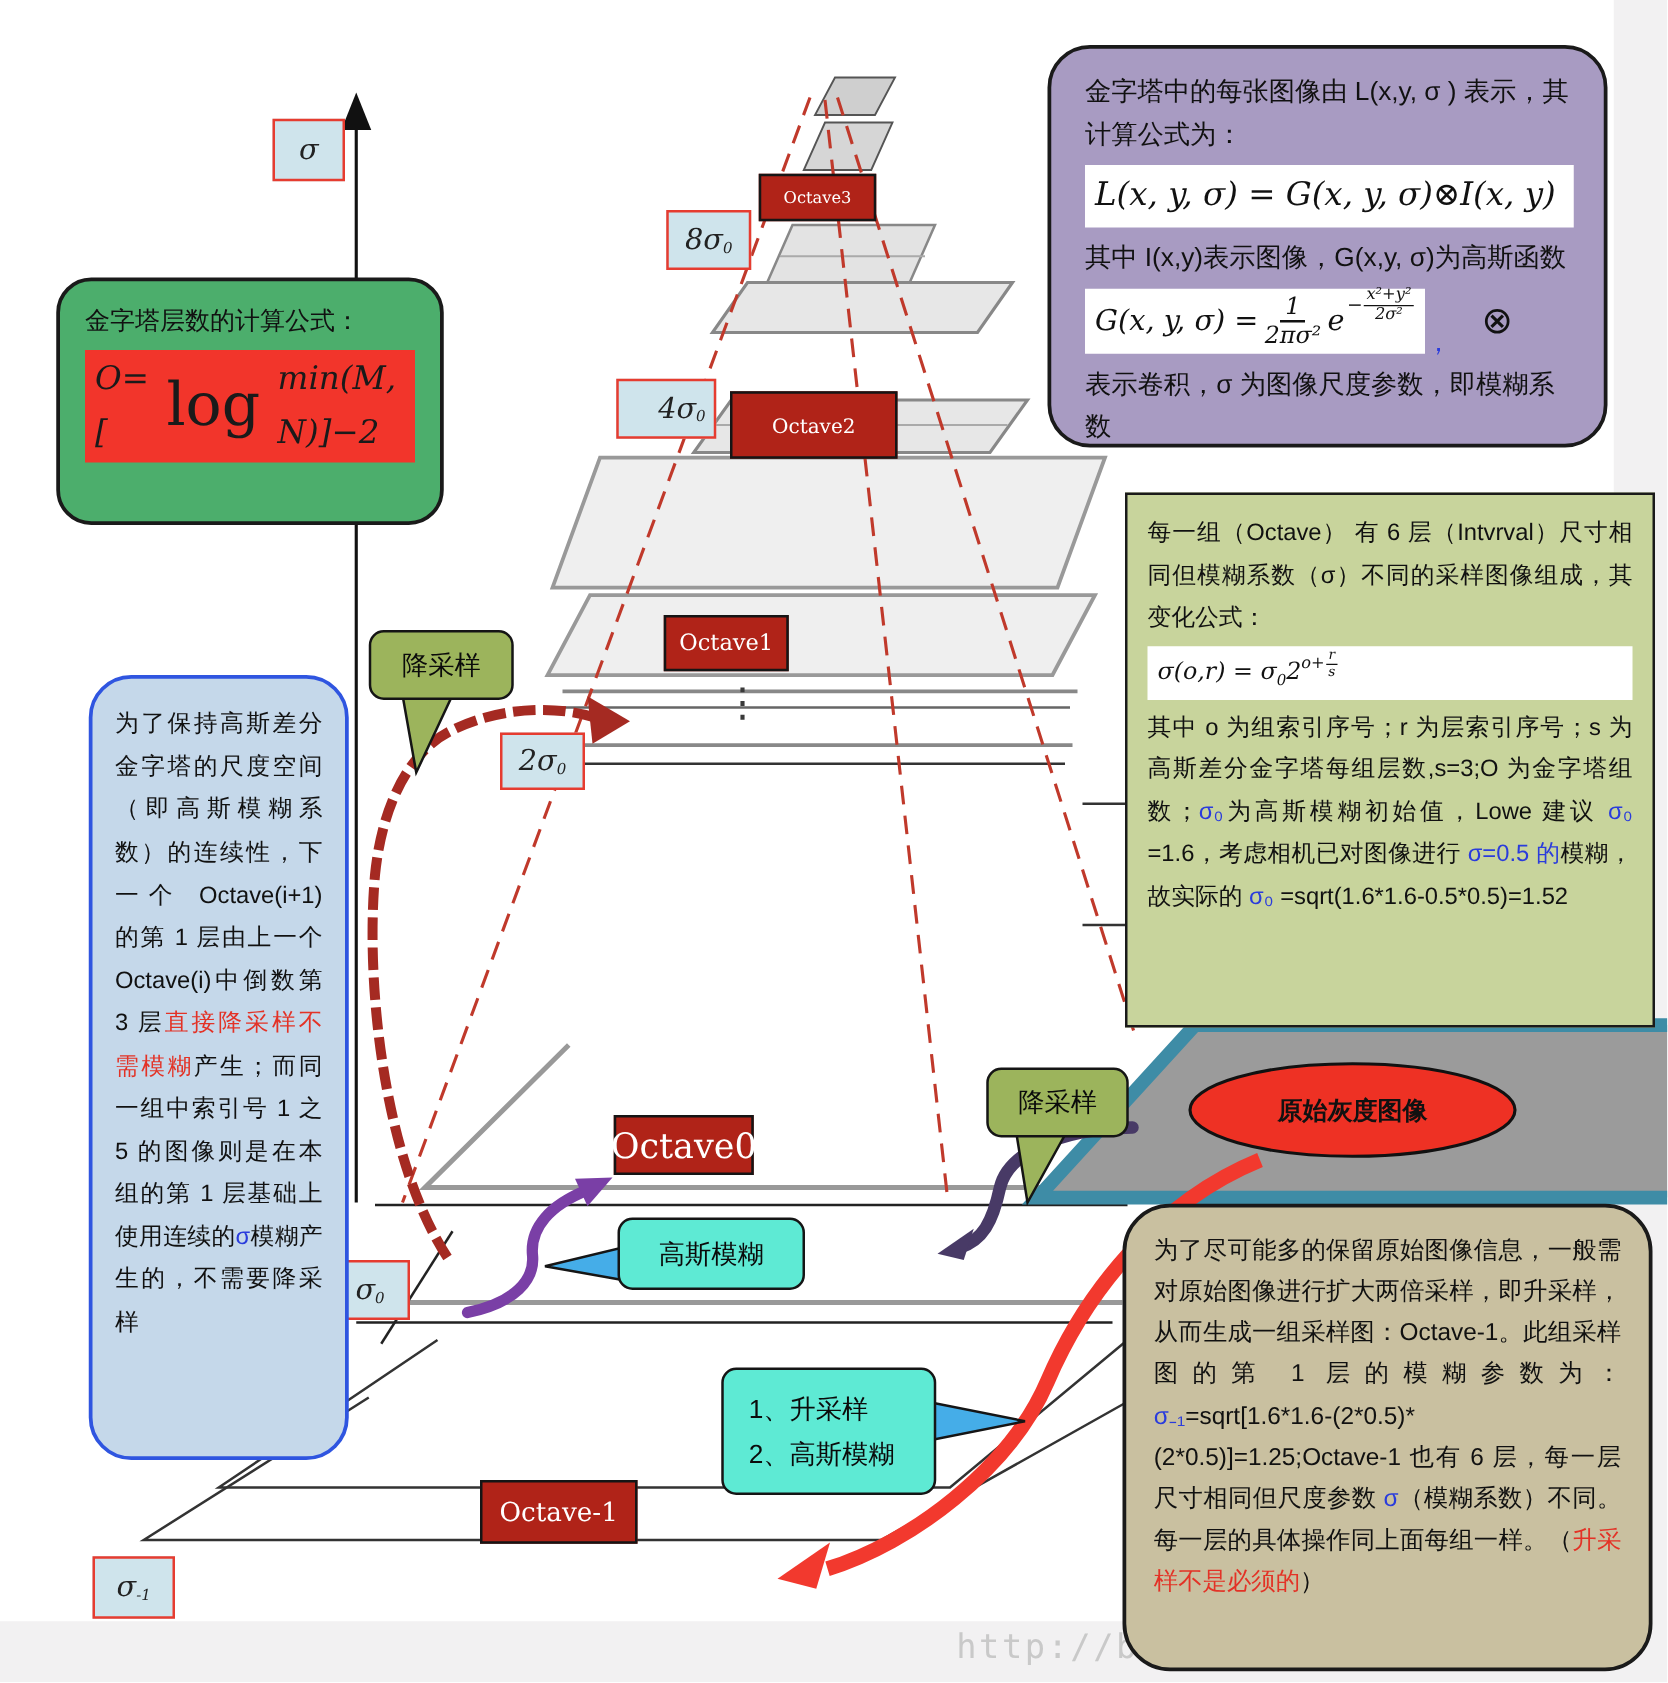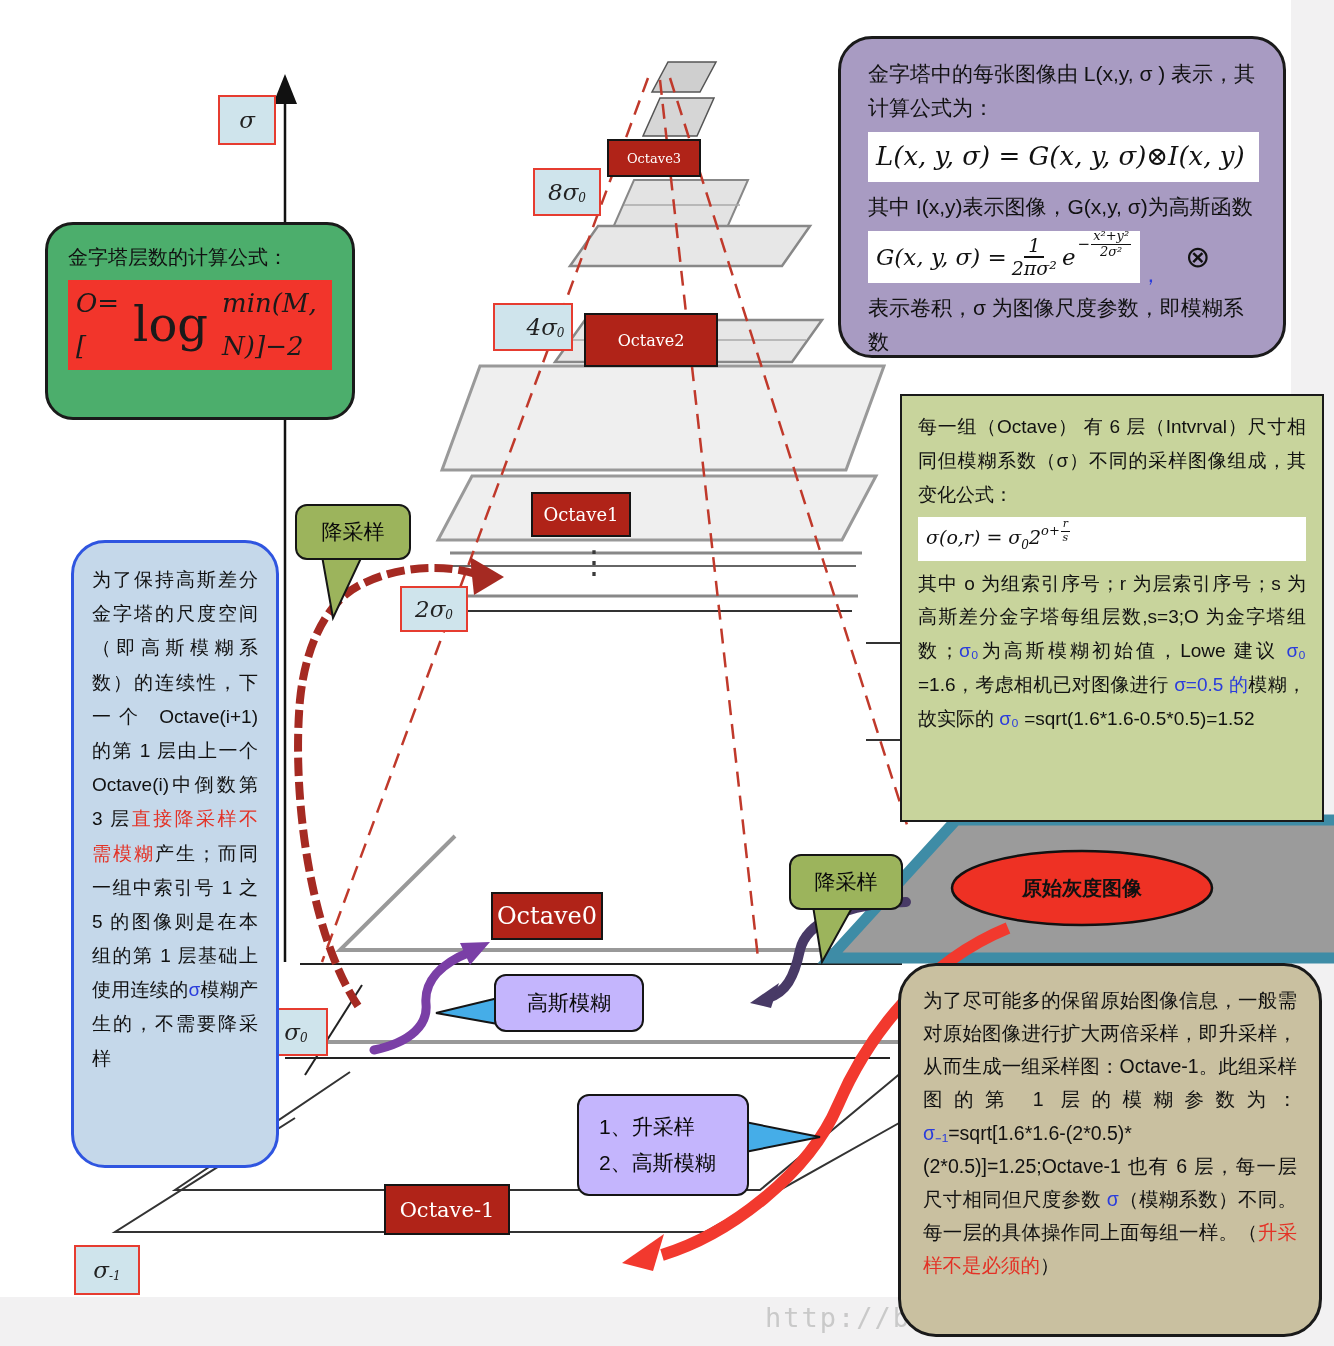--- a/index.html
+++ b/index.html
@@ -32,21 +32,21 @@
   
   .sigma-box{position:absolute;box-sizing:border-box;background:#cfe4ec;border:2px solid #e63c30;
              display:flex;align-items:center;justify-content:center;
              font-family:"DejaVu Serif",serif;font-style:italic;font-size:23px;color:#222;}
   .sigma-box sub{font-size:12px;margin-top:12px;}
   .octave{position:absolute;box-sizing:border-box;background:#b02318;border:2px solid #151515;color:#fff;
           display:flex;align-items:center;justify-content:center;font-family:"DejaVu Serif",serif;}
   .callout{position:absolute;box-sizing:border-box;border:2.5px solid #151515;border-radius:12px;
            display:flex;align-items:center;justify-content:center;font-size:21px;color:#0b0b0b;}
   .c-green{background:#9cb45c;}
-  .c-blue{background:#c4b5fd;}
+  .c-blue{background:#5eead4;}
   .dots{position:absolute;font-size:32px;color:#3a3a3a;line-height:1;}
   .wm{position:absolute;font-family:"DejaVu Sans Mono",monospace;font-size:27px;color:#c9c9c9;letter-spacing:2px;}
   .ellipse-label{position:absolute;display:flex;align-items:center;justify-content:center;
                  font-size:20px;font-weight:700;color:#111;}
 </style>
 </head>
 <body>
 
 <div id="canvas">
 
@@ -144,21 +144,21 @@
 
   <div class="octave" style="left:607px;top:139px;width:94px;height:38px;font-size:13px;">
       <span>Octave3</span>
     </div>
   <div class="octave" style="left:584px;top:266px;width:134px;height:54px;font-size:16px;margin-top:47px;">
       <span>Octave2</span>
     </div>
   <div class="octave" style="left:531px;top:492px;width:100px;height:45px;font-size:18px;">
       <span>Octave1</span>
     </div>
-  <div class="octave" style="left:491px;top:892px;width:112px;height:48px;font-size:24px;">
+  <div class="octave" style="left:491px;top:892px;width:112px;height:48px;font-size:28px;">
       <span>Octave0</span>
     </div>
   <div class="octave" style="left:384px;top:1184px;width:126px;height:51px;font-size:21px;">
       <span>Octave-1</span>
     </div>
 
   <div class="callout c-green" style="left:295px;top:504px;width:116px;height:56px;">
       <span>降采样</span>
     </div>
   <div class="callout c-green" style="left:789px;top:854px;width:114px;height:56px;">

